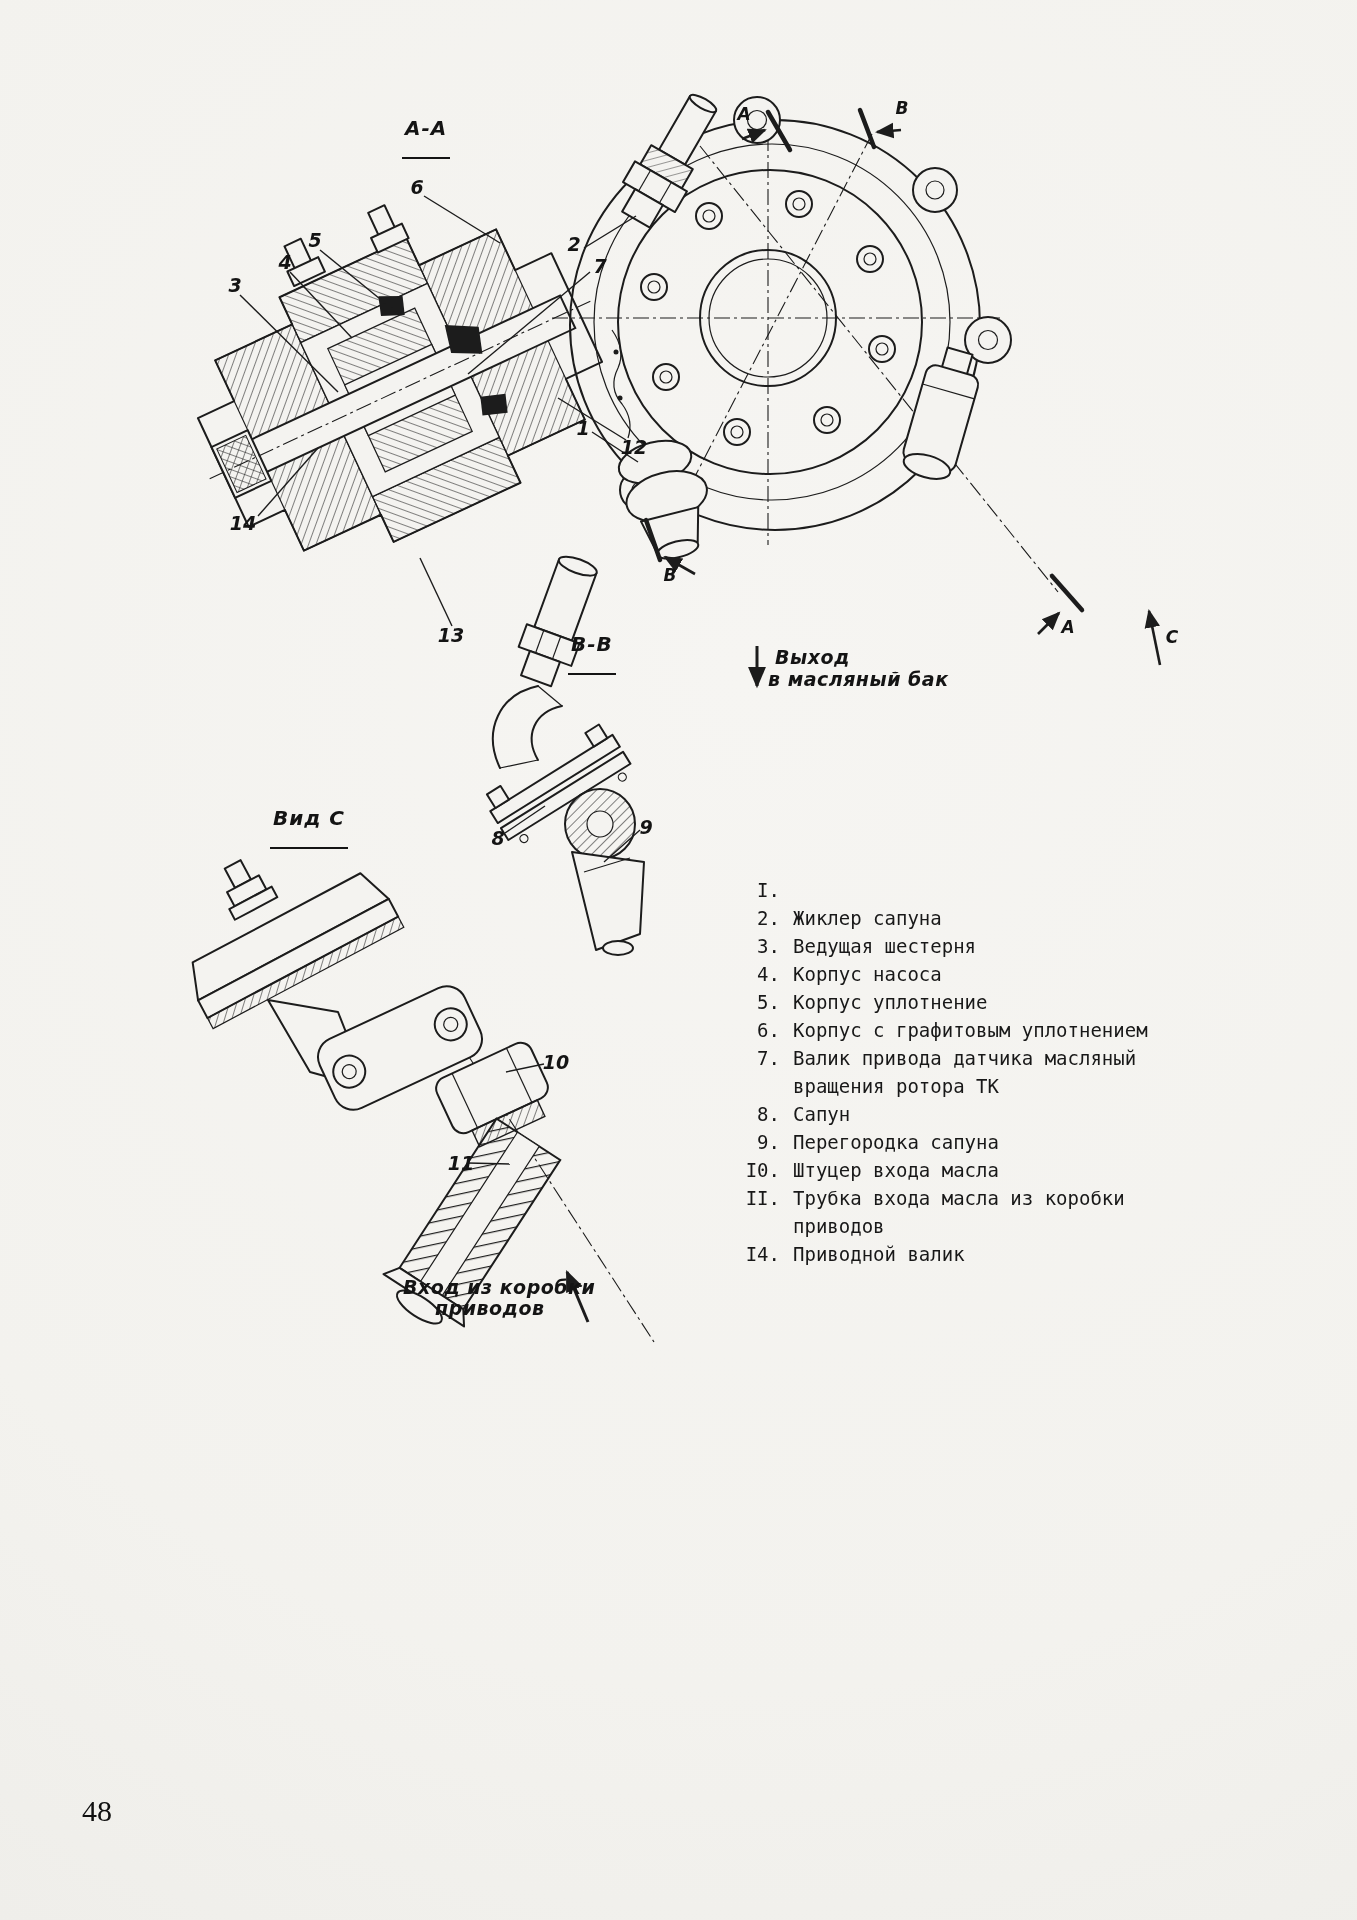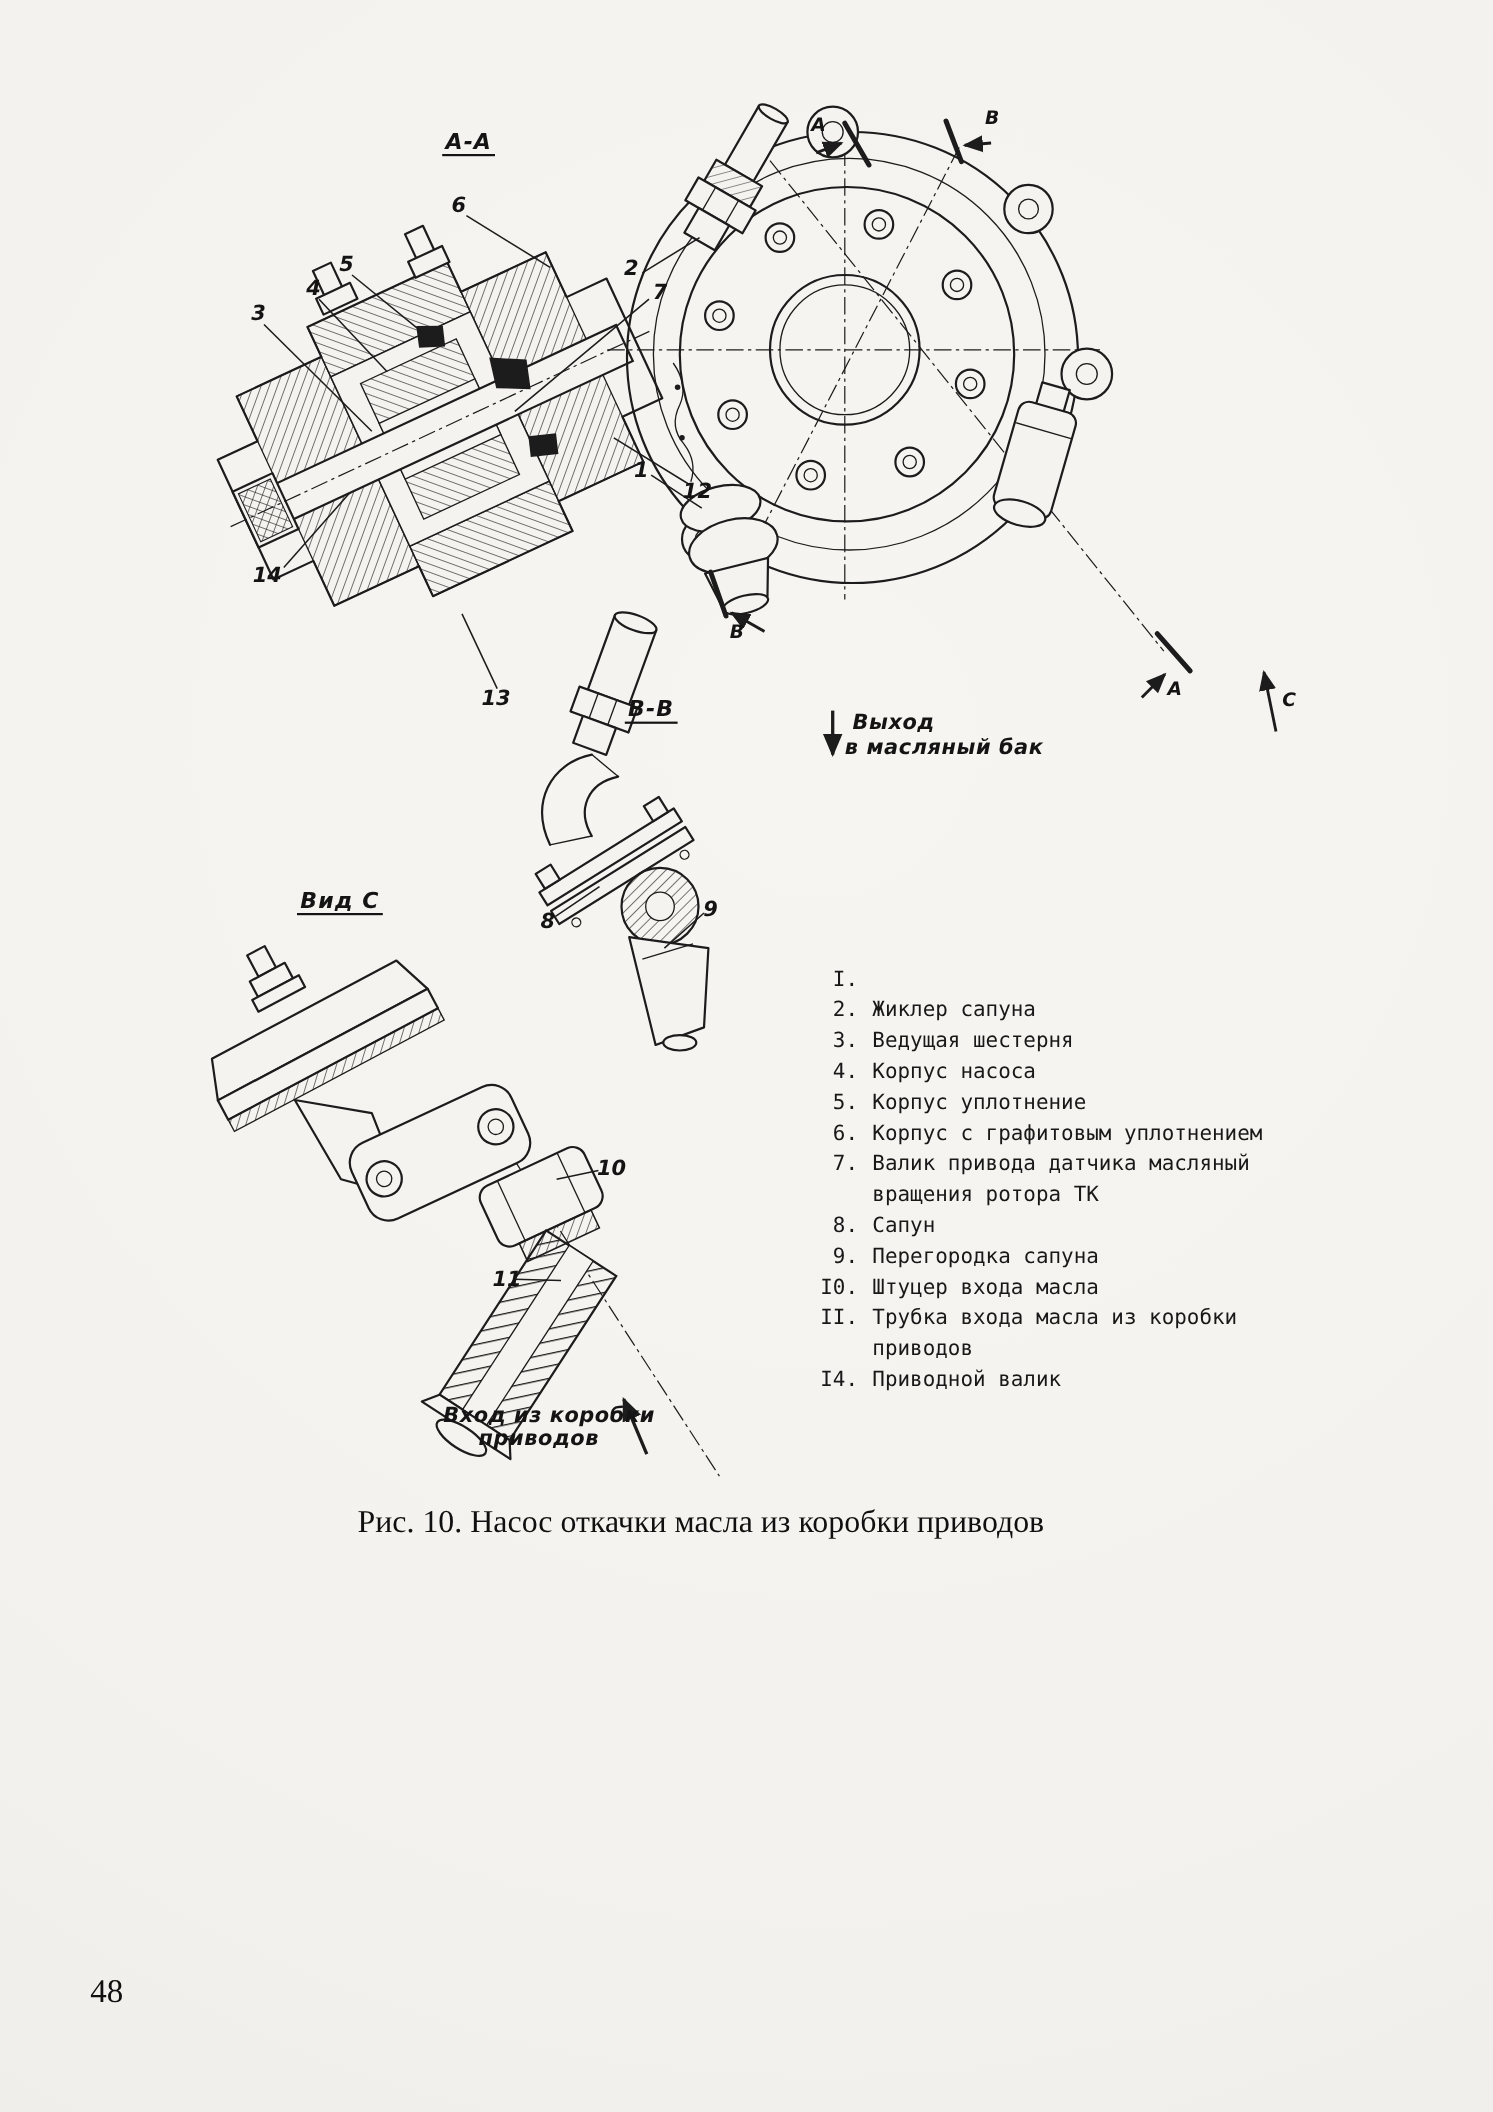--- a/index.html
+++ b/index.html
@@ -19,21 +19,21 @@
   .ldr{fill:none;stroke:#1c1c1c;stroke-width:1.4;}
   .cl{fill:none;stroke:#1c1c1c;stroke-width:1.1;stroke-dasharray:16 4 3 4;}
   .thick{fill:none;stroke:#1c1c1c;stroke-width:4.5;stroke-linecap:round;}
   .arr{fill:none;stroke:#1c1c1c;stroke-width:2.6;}
   
   .co{position:absolute;transform:translate(-50%,-50%);font-style:italic;font-weight:bold;
       font-size:19px;color:#141414;white-space:nowrap;}
   .al{position:absolute;transform:translate(-50%,-50%);font-style:italic;font-weight:bold;
       font-size:17px;color:#141414;}
   .vt{position:absolute;font-style:italic;font-weight:bold;font-size:20px;letter-spacing:1px;
-      color:#141414;border-bottom:2px solid #141414;padding:0 3px 0;white-space:nowrap;}
+      color:#141414;border-bottom:2px solid #141414;padding:0 3px 17px;white-space:nowrap;}
   .note{position:absolute;font-style:italic;font-weight:bold;font-size:19px;color:#141414;
       letter-spacing:0.5px;white-space:nowrap;}
   .lg{position:absolute;left:742px;top:876px;width:440px;
       font-family:"DejaVu Sans Mono", monospace;font-size:19px;line-height:28px;color:#181818;}
   .lg-row{display:flex;}
   .lg-num{flex:0 0 auto;width:38px;text-align:right;margin-right:13px;}
   .l1,.l2{display:block;}
   .caption{position:absolute;left:325px;top:1368px;font-family:"Liberation Serif", serif;
       font-size:29px;color:#101010;white-space:nowrap;}
   .pagenum{position:absolute;left:62px;top:1794px;font-family:"Liberation Serif", serif;
@@ -379,16 +379,15 @@
       </div>
     <div class="lg-row">
         <span class="lg-num">I4.</span>
         <span class="lg-txt">
           <span class="l1">Приводной валик</span>
           <span class="l2"></span>
         </span>
       </div>
   </div>
 
-  <div class="caption">Рис. 10. Насос откачки масла из коробки приводов</div>
   <div class="pagenum">48</div>
 
 </div>
 
 </body></html>

